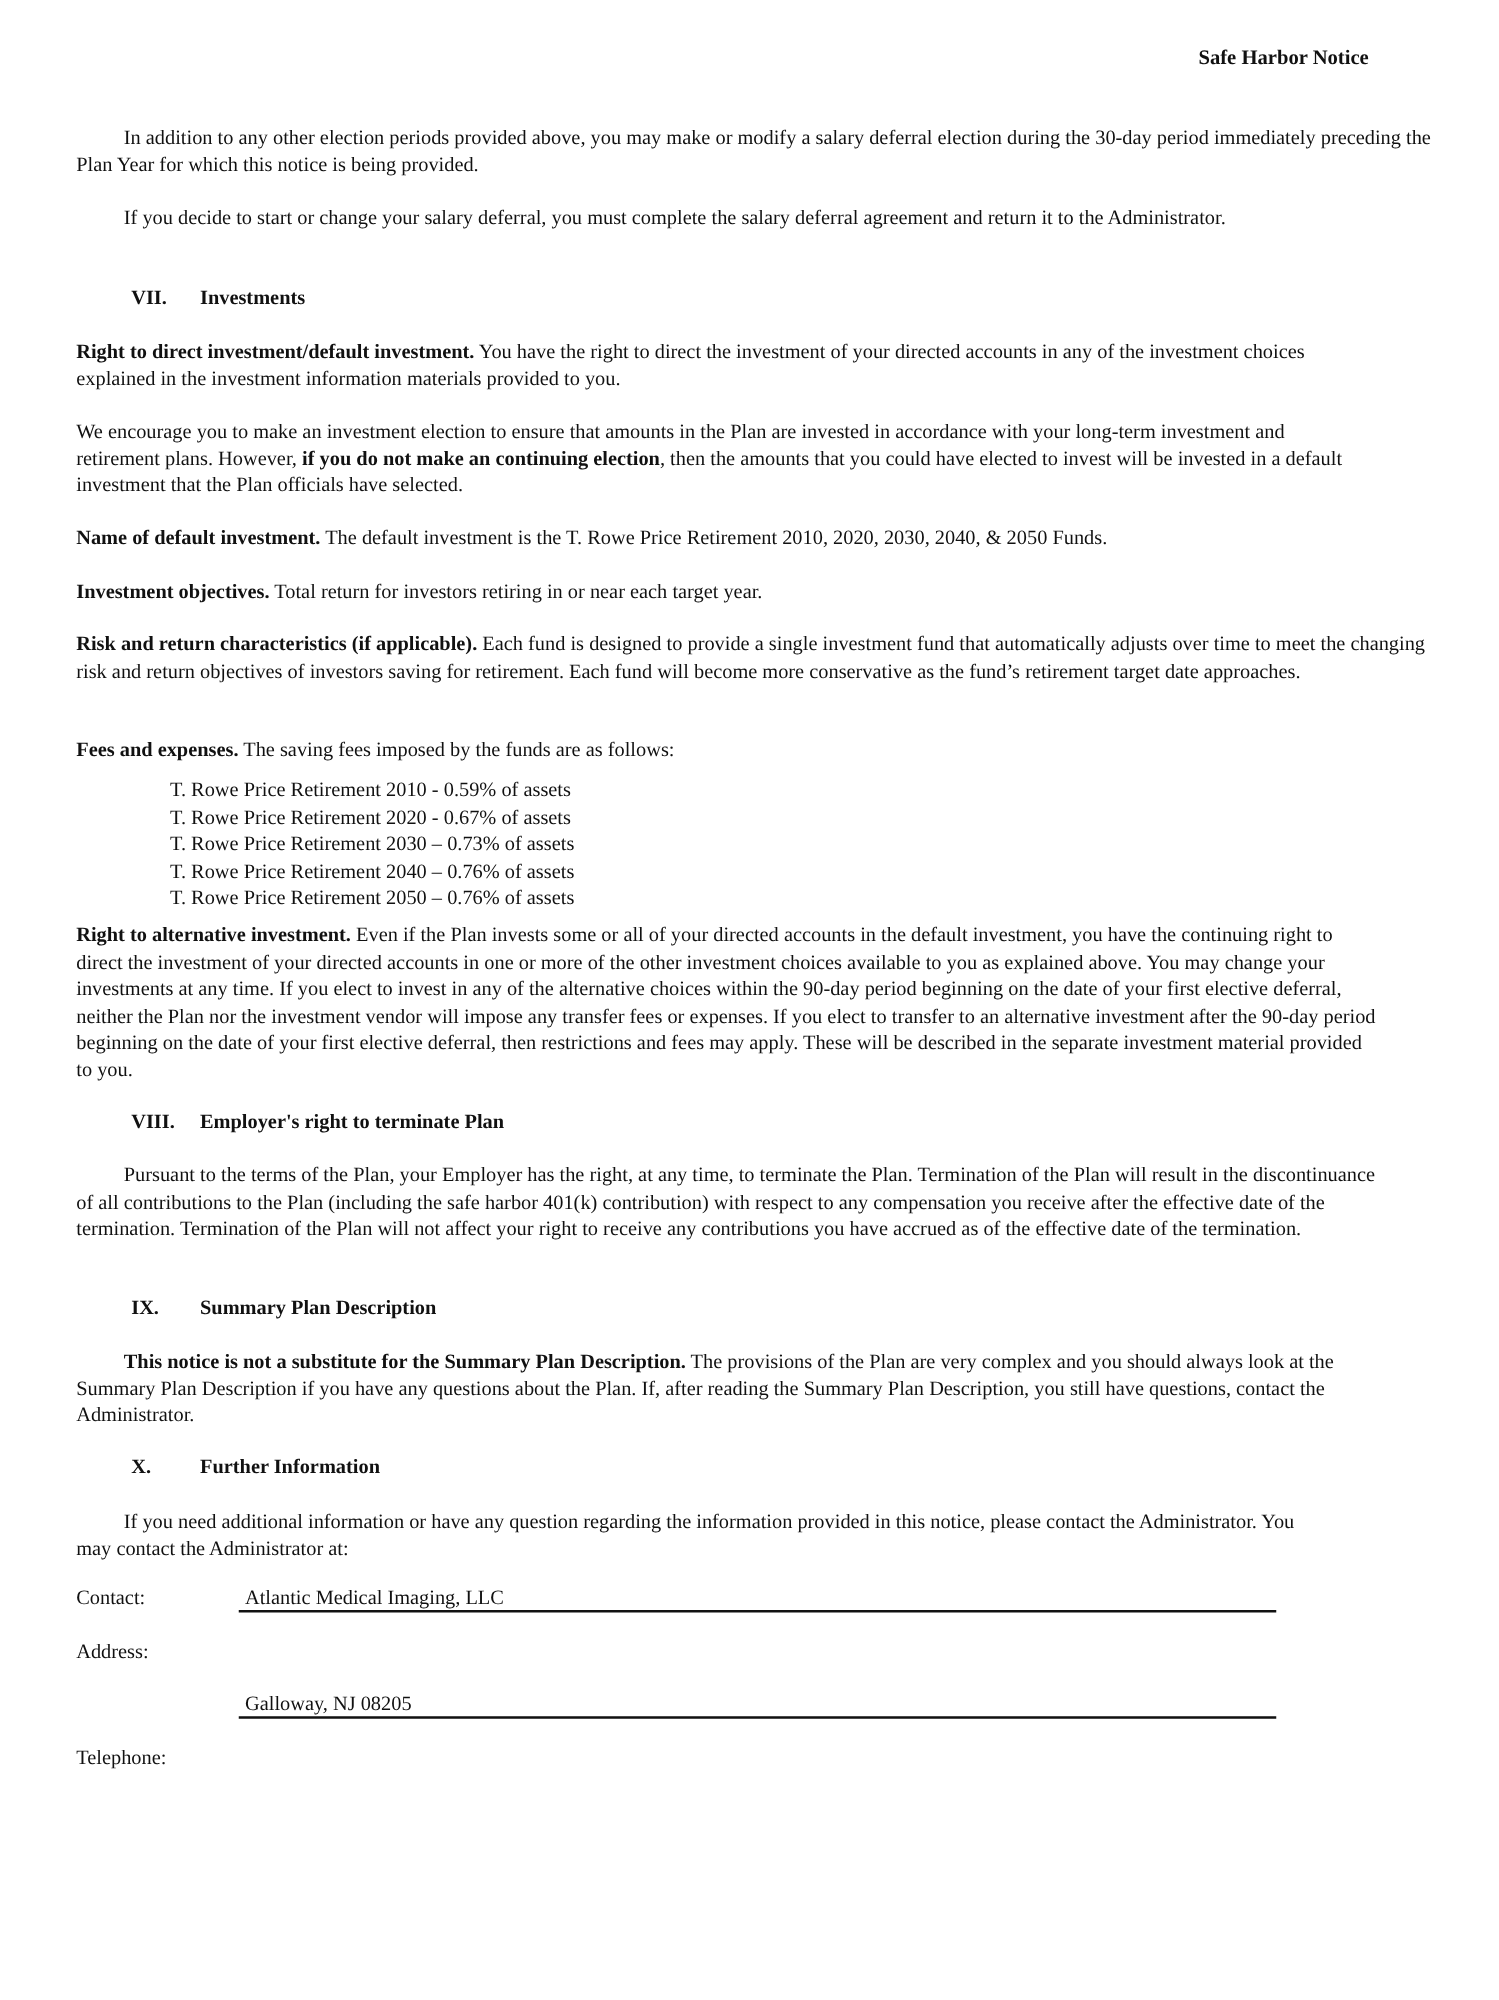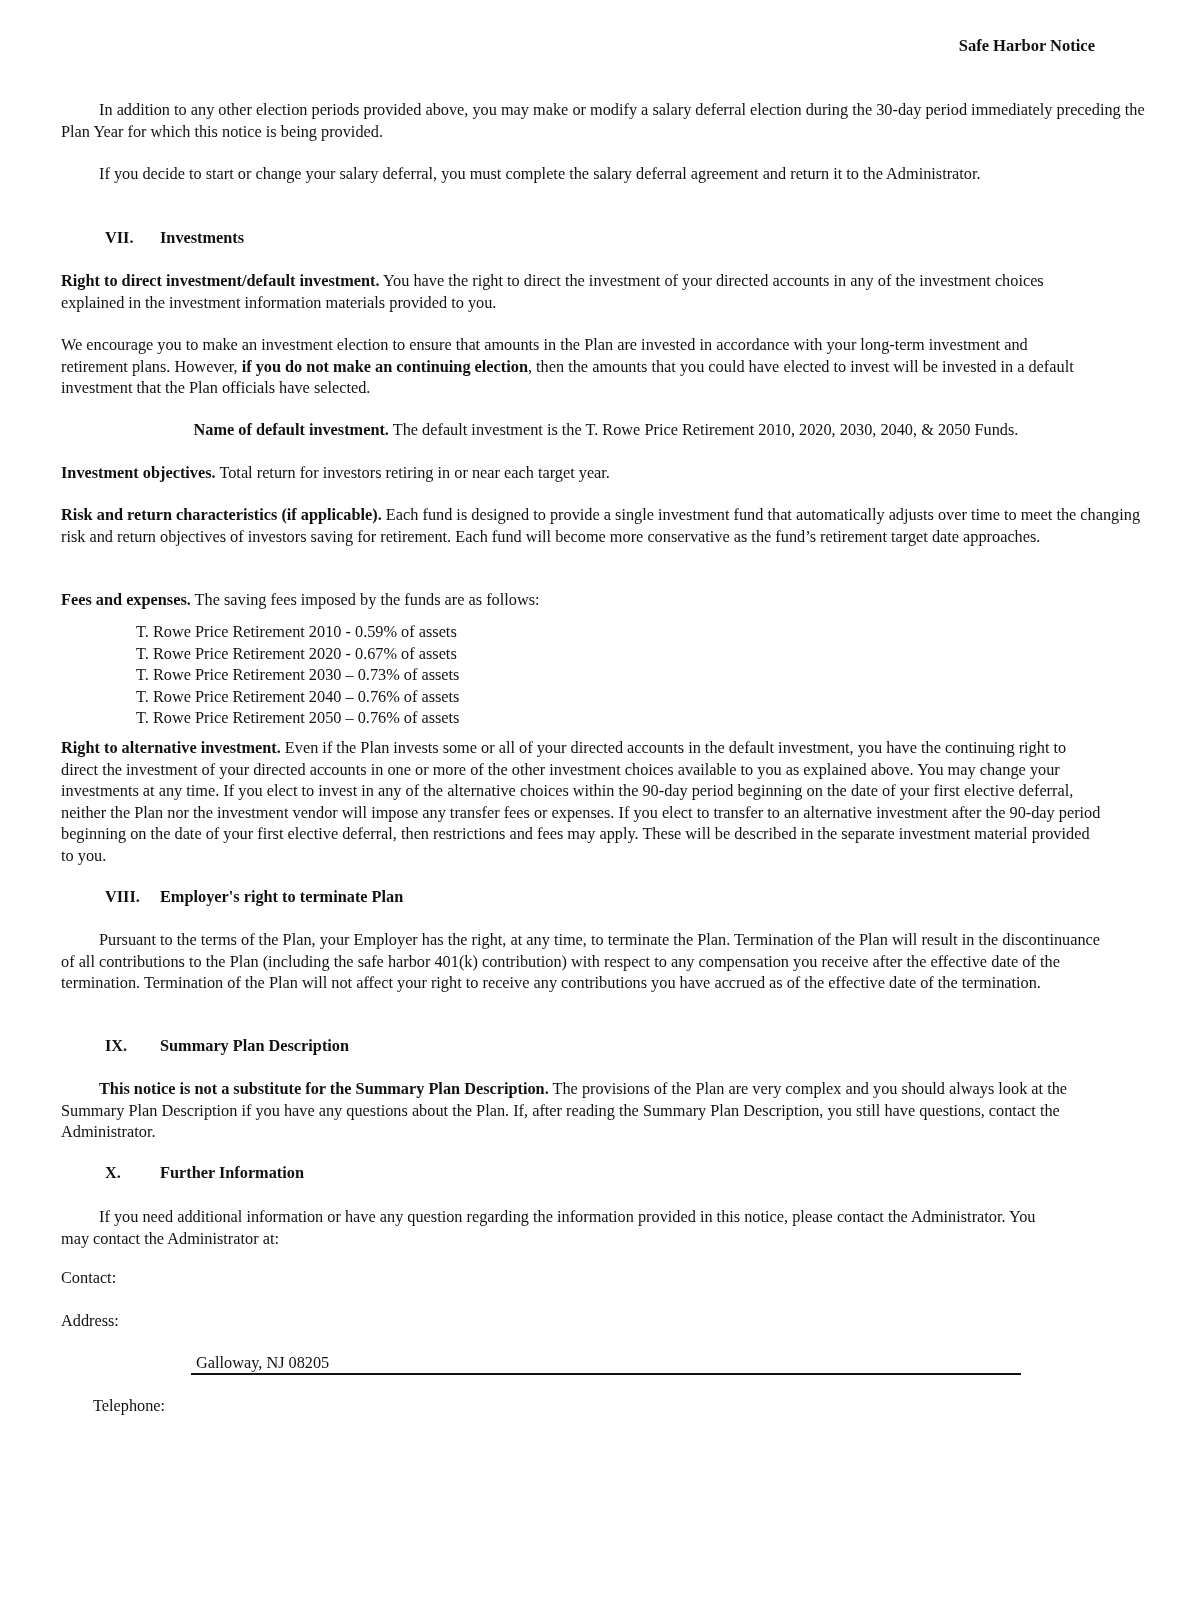--- a/index.html
+++ b/index.html
@@ -36,21 +36,21 @@
 </div>
 
 <div class="para" style="top:270px; width:1000px;">
   <p><b>Right to direct investment/default investment.</b><span> You have the right to direct the investment of your directed accounts in any of the investment choices explained in the investment information materials provided to you.</span></p>
 </div>
 
 <div class="para" style="top:334px; width:1030px;">
   <p><span>We encourage you to make an investment election to ensure that amounts in the Plan are invested in accordance with your long-term investment and retirement plans. However, </span><b>if you do not make an continuing election</b><span>, then the amounts that you could have elected to invest will be invested in a default investment that the Plan officials have selected.</span></p>
 </div>
 
-<div class="para" style="top:419px;text-align:center;">
+<div class="para" style="top:419px;">
   <p><b>Name of default investment.</b><span> The default investment is the T. Rowe Price Retirement 2010, 2020, 2030, 2040, &amp; 2050 Funds.</span></p>
 </div>
 
 <div class="para" style="top:462px;">
   <p><b>Investment objectives.</b><span> Total return for investors retiring in or near each target year.</span></p>
 </div>
 
 <div class="para" style="top:504px;">
   <p><b>Risk and return characteristics (if applicable).</b><span> Each fund is designed to provide a single investment fund that automatically adjusts over time to meet the changing risk and return objectives of investors saving for retirement.  Each fund will become more conservative as the fund’s retirement target date approaches.</span></p>
 </div>
@@ -86,24 +86,25 @@
 
 <div class="heading" style="top:1163px;">
   <span class="num">X.</span><span>Further Information</span>
 </div>
 <div class="para" style="top:1206px; width:980px;">
   <p class="indent">If you need additional information or have any question regarding the information provided in this notice, please contact the Administrator. You may contact the Administrator at:</p>
 </div>
 
 <div class="contact-row" style="top:1268px; width:960px;">
   <span class="contact-label">Contact:</span>
+  <span class="contact-value" style="width:830px;">Atlantic Medical Imaging, LLC</span>
 </div>
 <div class="contact-row" style="top:1311px; width:960px;">
   <span class="contact-label">Address:</span>
 </div>
 <div class="contact-row" style="top:1353px; width:960px;">
   <span class="contact-value" style="width:830px;">Galloway, NJ 08205</span>
 </div>
-<div class="contact-row" style="top:1396px; width:960px;margin-left:32px;">
+<div class="contact-row" style="top:1396px; width:960px;">
   <span class="contact-label">Telephone:</span>
 </div>
 
 <div class="footer">Page 3 of 3</div>
 
 </body></html>

